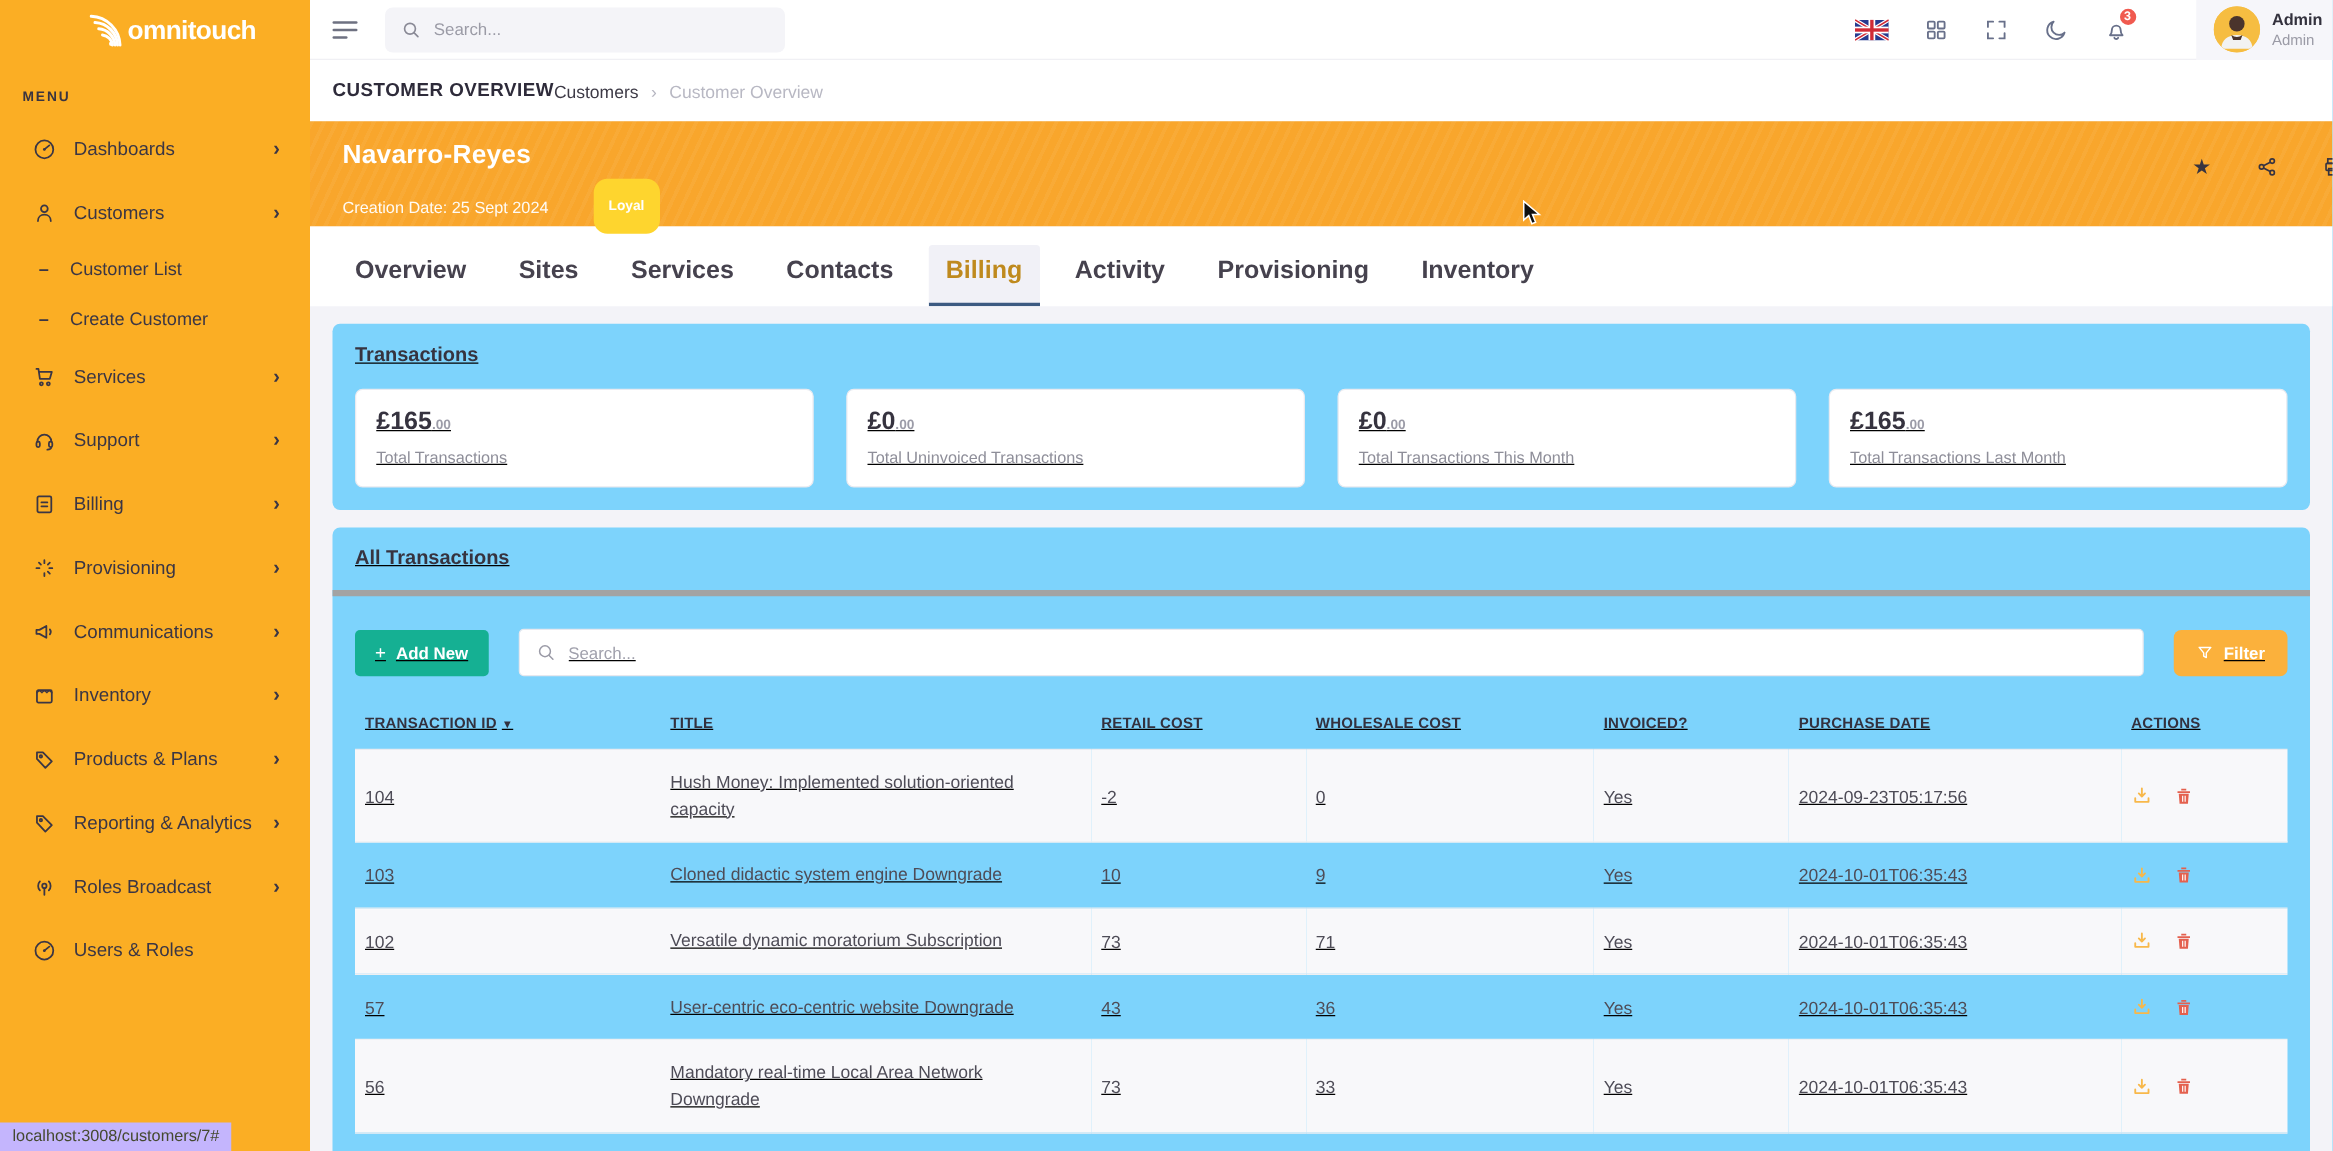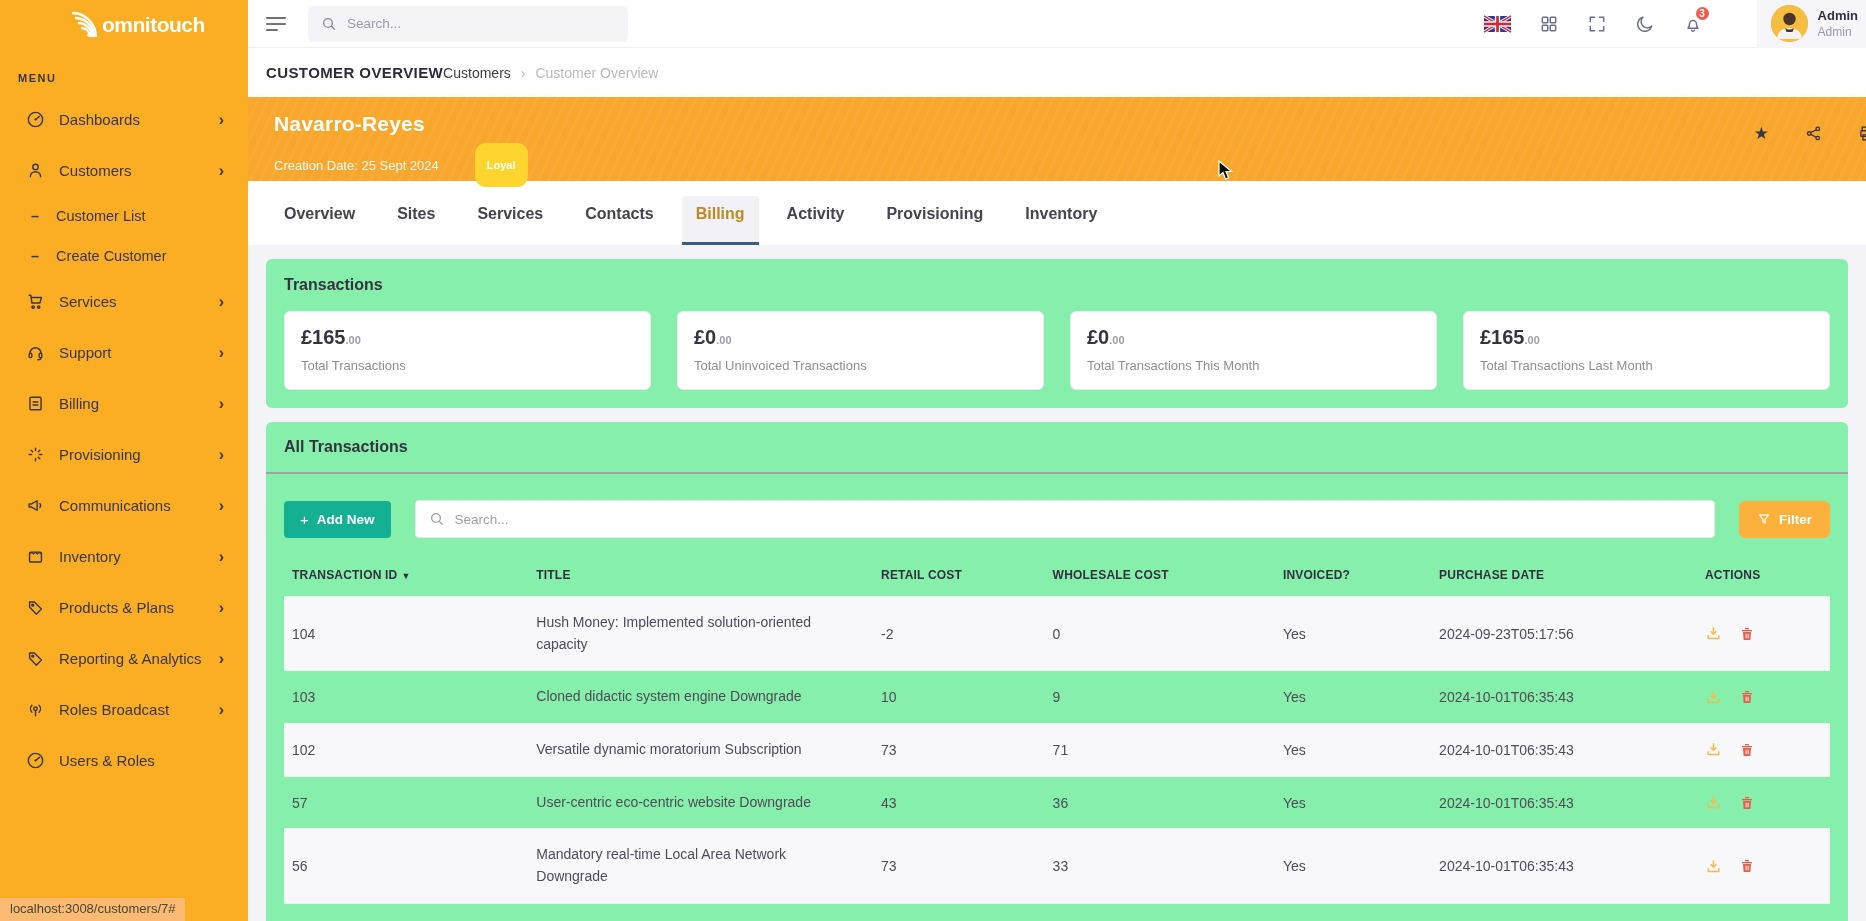--- a/index.html
+++ b/index.html
@@ -48,53 +48,53 @@
     padding:15px 26px 0; position:relative; }
   .cname { color:#fff; font-size:21px; font-weight:700; letter-spacing:0.2px; }
   .brow2 { display:flex; align-items:center; margin-top:7px; }
   .cdate { color:rgba(255,255,255,0.95); font-size:13px; }
   .loyal { background:var(--badge_yellow,#fed52e); color:#fff; font-size:11px; font-weight:700; border-radius:11px; padding:16px 12px; margin-left:36px; }
   .banner-icons { position:absolute; right:0; top:28px; display:flex; align-items:center; gap:36px; padding-right:0; }
   .banner-icons .bic { color:#383440; cursor:pointer; display:flex; }
   .star-g { font-size:17px; line-height:1; }
 
   .tabsrow { background:#fff; height:64px; padding:15px 22px 0; display:flex; }
-  .tab { padding:9px 14px 12px; font-size:16px; font-weight:600; color:#46424e; cursor:pointer; margin-right:14px; }
+  .tab { padding:9px 14px 12px; font-size:20px; font-weight:600; color:#46424e; cursor:pointer; margin-right:14px; }
   .tab.active { color:#bf8a1e; background:#f1f1f7; border-bottom:3px solid var(--active_tab_underline,#3c5a82); border-radius:3px 3px 0 0; }
 
   .content { padding:14px 18px; }
-  .card { background:#86efac; border-radius:6px; }
+  .card { background:#7dd3fc; border-radius:6px;text-decoration:underline; }
   .card1 { padding:17px 18px 18px; }
   .ctitle { font-size:16px; font-weight:600; color:#36333f; }
   .stats { display:grid; grid-template-columns:repeat(4,1fr); gap:26px; margin-top:17px; }
   .stat { border:1px solid #e9eaf0; border-radius:6px; padding:14px 16px 16px; background:#fff; }
   .sval { font-size:20px; font-weight:700; color:#36333f; }
   .scents { font-size:11px; font-weight:600; color:#9c9ca8; }
   .slab { font-size:13px; color:#8e8e99; margin-top:9px; }
 
   .card2 { margin-top:14px; padding-bottom:60px; }
-  .card2-head { padding:16px 18px; border-bottom:2px solid #a3a3a3; }
+  .card2-head { padding:16px 18px; border-bottom:5px solid #a3a3a3; }
   .controls { display:flex; align-items:center; gap:24px; padding:26px 18px 0; }
   .addnew { background:var(--teal,#15b093); color:#fff; border:0; font-family:inherit; font-size:13.5px; font-weight:600; height:37px; padding:0 16px; border-radius:4px; display:flex; align-items:center; gap:8px; cursor:pointer; }
   .addnew .plus { font-size:15px; font-weight:400; }
   .tbl-search { flex:1; display:flex; align-items:center; gap:10px; border:1px solid #e7e8ee; border-radius:4px; height:38px; padding:0 13px; background:#fff; }
   .tbl-search input { border:0; outline:0; font-size:13.5px; width:100%; color:#555; font-family:inherit; }
   .tbl-search input::placeholder { color:#a0a0ac; }
   .filterbtn { background:var(--filter_orange,#fbb13c); color:#fff; border:0; font-family:inherit; font-size:13.5px; font-weight:600; height:37px; padding:0 18px; border-radius:6px; display:flex; align-items:center; gap:8px; cursor:pointer; }
 
   table { margin:22px 18px 0; width:calc(100% - 36px); border-collapse:collapse; }
   th { text-align:left; font-size:12px; font-weight:700; color:#33313e; letter-spacing:0.2px; padding:8px 8px 14px; border-bottom:1px solid #e9ebf0; white-space:nowrap; }
   .caret { font-size:9px; margin-left:4px; color:#33313e; cursor:pointer; }
   td { font-size:14px; color:#4e4c57; padding:15px 8px; border-bottom:1px solid #eef0f2; vertical-align:middle; }
   tbody tr:nth-child(odd) td { background:#f8f8fa; }
   .titlecell { max-width:280px; padding-right:36px; line-height:1.55; }
   .acts { display:flex; align-items:center; gap:17px; }
   .aic { cursor:pointer; display:flex; }
 
-  .statusbar { position:absolute; left:0; bottom:0; background:#fdba74; color:#44492f; font-size:13px; padding:3px 10px 5px; z-index:50; }
+  .statusbar { position:absolute; left:0; bottom:0; background:#c4b5fd; color:#44492f; font-size:13px; padding:3px 10px 5px; z-index:50; }
 
   .cursor { position:absolute; left:1218px; top:160px; z-index:99; pointer-events:none; }
 </style>
 </head>
 <body>
 
 <aside class="sidebar">
   <div class="logo">
     <span style="display:flex;">
       <svg width="34" height="30" viewBox="0 0 34 30" fill="none" stroke="#fff" stroke-width="2.4" stroke-linecap="round">

